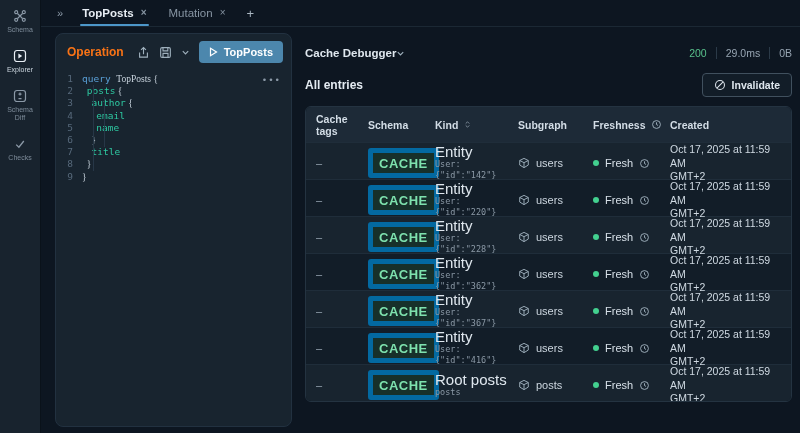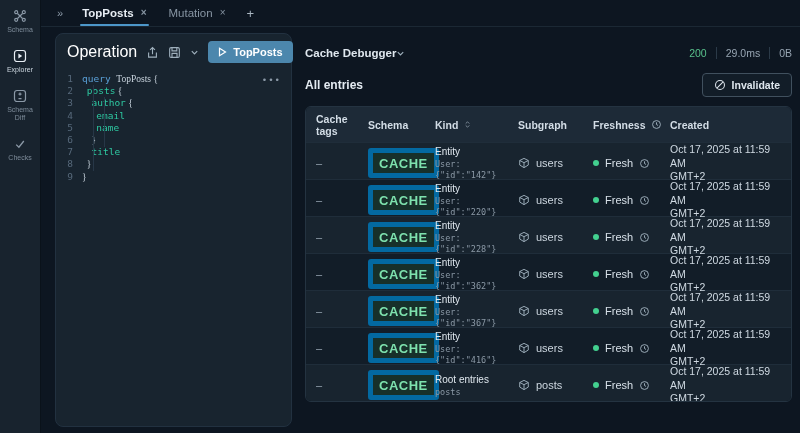--- a/index.html
+++ b/index.html
@@ -40,21 +40,21 @@
   .tab-close { font-size:10px; color:#8795a3; line-height:1; }
   .add-tab { color:#aab7c2; font-size:13px; padding:0 10px; cursor:pointer; }
 
   .content { flex:1; display:flex; gap:13px; padding:6px 8px 6px 14px; min-height:0; }
 
   
   .op-panel { width:237px; flex:none; background:#18242f;
     border:1px solid #223140; border-radius:8px;
     display:flex; flex-direction:column; }
   .op-header { display:flex; align-items:center; padding:7px 8px 5px 11px; gap:9px; }
-  .op-title { flex:1; font-size:16px; font-weight:normal; color:#ffffff; }
+  .op-title { flex:1; font-size:12px; font-weight:bold; color:#f97316; }
   .icon-btn { color:#9fb0bd; display:flex; align-items:center; cursor:pointer; }
   .run-btn { display:flex; align-items:center; gap:6px; background:#4c87ad; color:#ffffff;
     border:none; border-radius:4px; padding:5px 10px; font-size:11px; font-weight:bold;
     font-family:"Liberation Sans", sans-serif; cursor:pointer; }
   .code-area { position:relative; flex:1; padding-top:5px;
     font-family:"DejaVu Sans Mono", monospace; font-size:9.5px; line-height:12.2px; }
   .code-line { display:flex; white-space:pre; }
   .ln { width:26px; flex:none; text-align:right; padding-right:9px; color:#56687a; }
   .tok-keyword { color:#5aa0d8; }
   .tok-field   { color:#2ec9a2; }
@@ -89,21 +89,21 @@
   .thead { background:#1d2a37; min-height:35px; font-size:10.5px; font-weight:bold;
     color:#d3dde6; padding-top:3px; padding-bottom:3px; }
   .th { display:flex; align-items:center; gap:5px; padding-right:6px; line-height:12px; }
   .trow { height:37px; font-size:11px; color:#cfd9e2; border-top:1px solid #1f2d3a;
     background:#121d28; }
   .trow.alt { background:#18242f; }
   .cell-dash { color:#97a5b2; }
   .badge-cache { display:inline-block; background:#17302a; color:#7ee2ae;
     border:5px solid #0369a1; border-radius:3px; font-size:13px; font-weight:bold;
     letter-spacing:0.5px; padding:2.5px 6px; }
-  .kind-main { font-size:10px; color:#dfe7ee; line-height:13px; }
+  .kind-main { font-size:15px; color:#dfe7ee; line-height:13px; }
   .kind-sub { font-family:"DejaVu Sans Mono", monospace; font-size:8.5px;
     color:#8b99a6; line-height:11px; margin-top:1px; }
   .cell-subgraph { display:flex; align-items:center; gap:6px; color:#ccd6df; }
   .cell-fresh { display:flex; align-items:center; gap:6px; color:#d7e0e8; }
   .fresh-dot { width:6px; height:6px; border-radius:50%; background:#43d08f; flex:none; }
   .cell-created { font-size:10.5px; line-height:13.5px; color:#cfd9e2; }
   svg.inline-ic { flex:none; display:block; }
 </style>
 </head>
 <body>
@@ -421,21 +421,21 @@
                 </div>
                 <div class="cell-created">
                   <div>Oct 17, 2025 at 11:59 AM</div>
                   <div>GMT+2</div>
                 </div>
               </div>
               <div class="trow alt">
                 <div class="cell-dash">–</div>
                 <div><span class="badge-cache">CACHE</span></div>
                 <div>
-                  <div class="kind-main">Root entries</div>
+                  <div class="kind-main">Root posts</div>
                   <div class="kind-sub">posts</div>
                 </div>
                 <div class="cell-subgraph">
                   <svg width="12" height="12" viewBox="0 0 14 14" fill="none" stroke="#9fb0bd" stroke-width="1.1" class="inline-ic">
                     <path d="M7 1.6 12 4.1v5.3L7 12.4 2 9.4V4.1Z"></path>
                     <path d="M2 4.1 7 6.6l5-2.5M7 6.6v5.8"></path>
                   </svg>
                   <span>posts</span>
                 </div>
                 <div class="cell-fresh">

